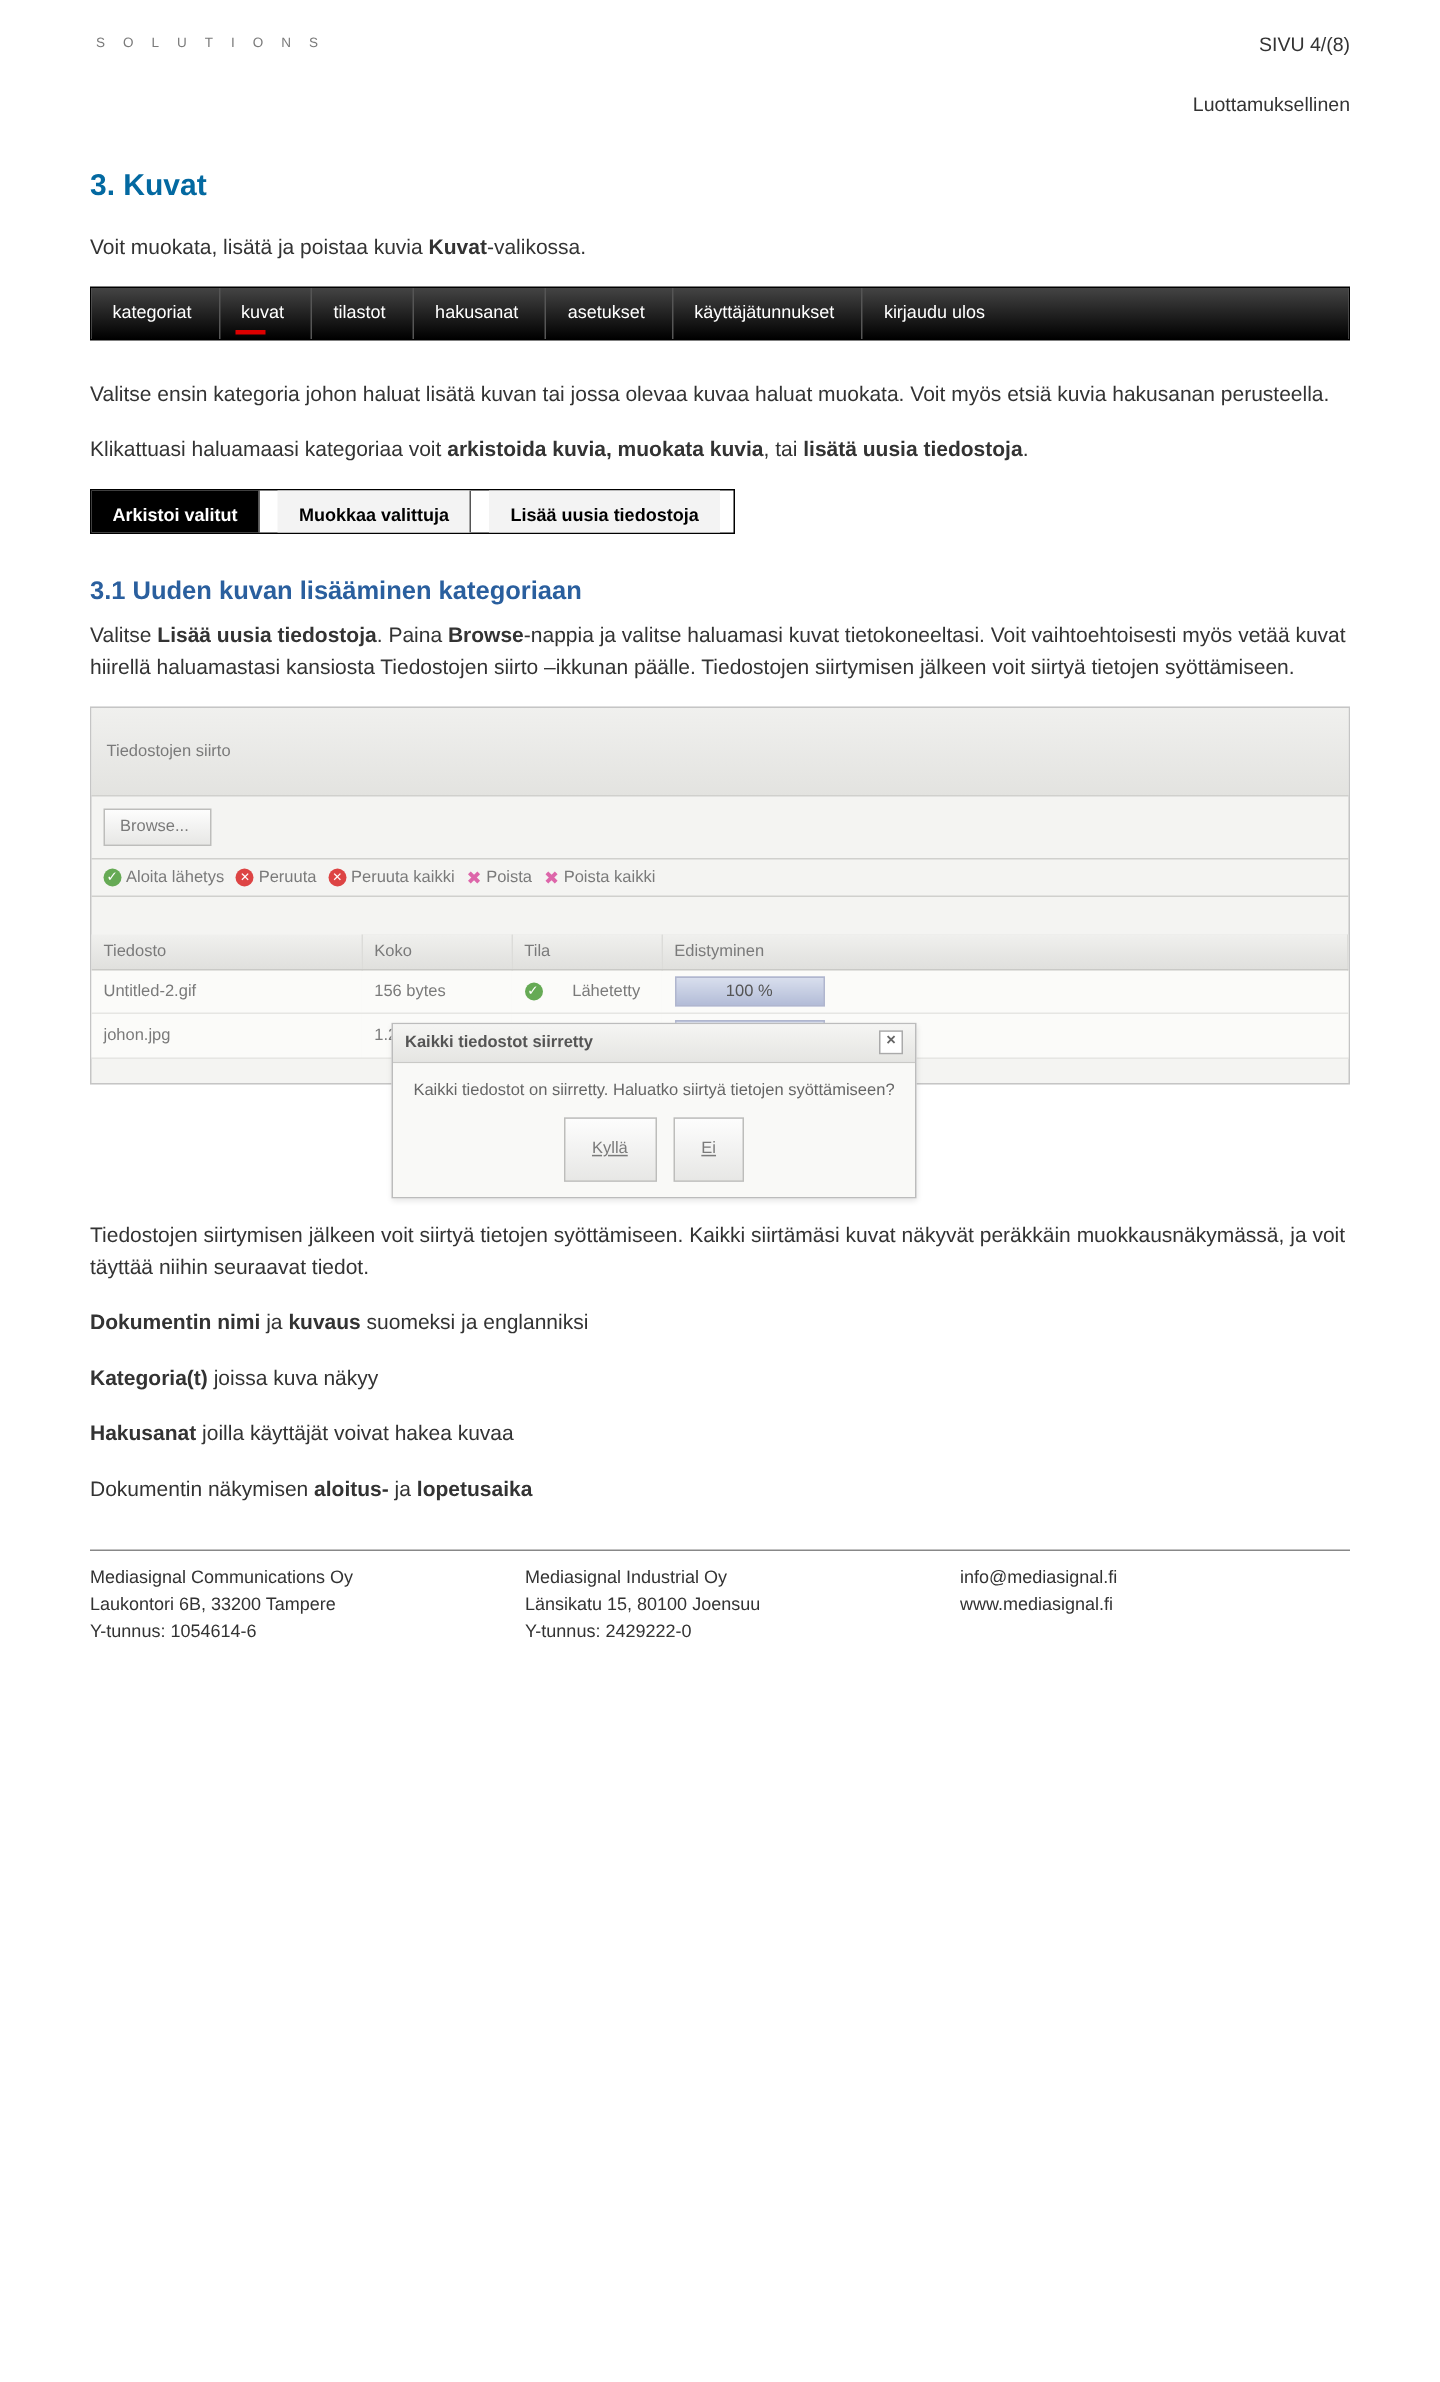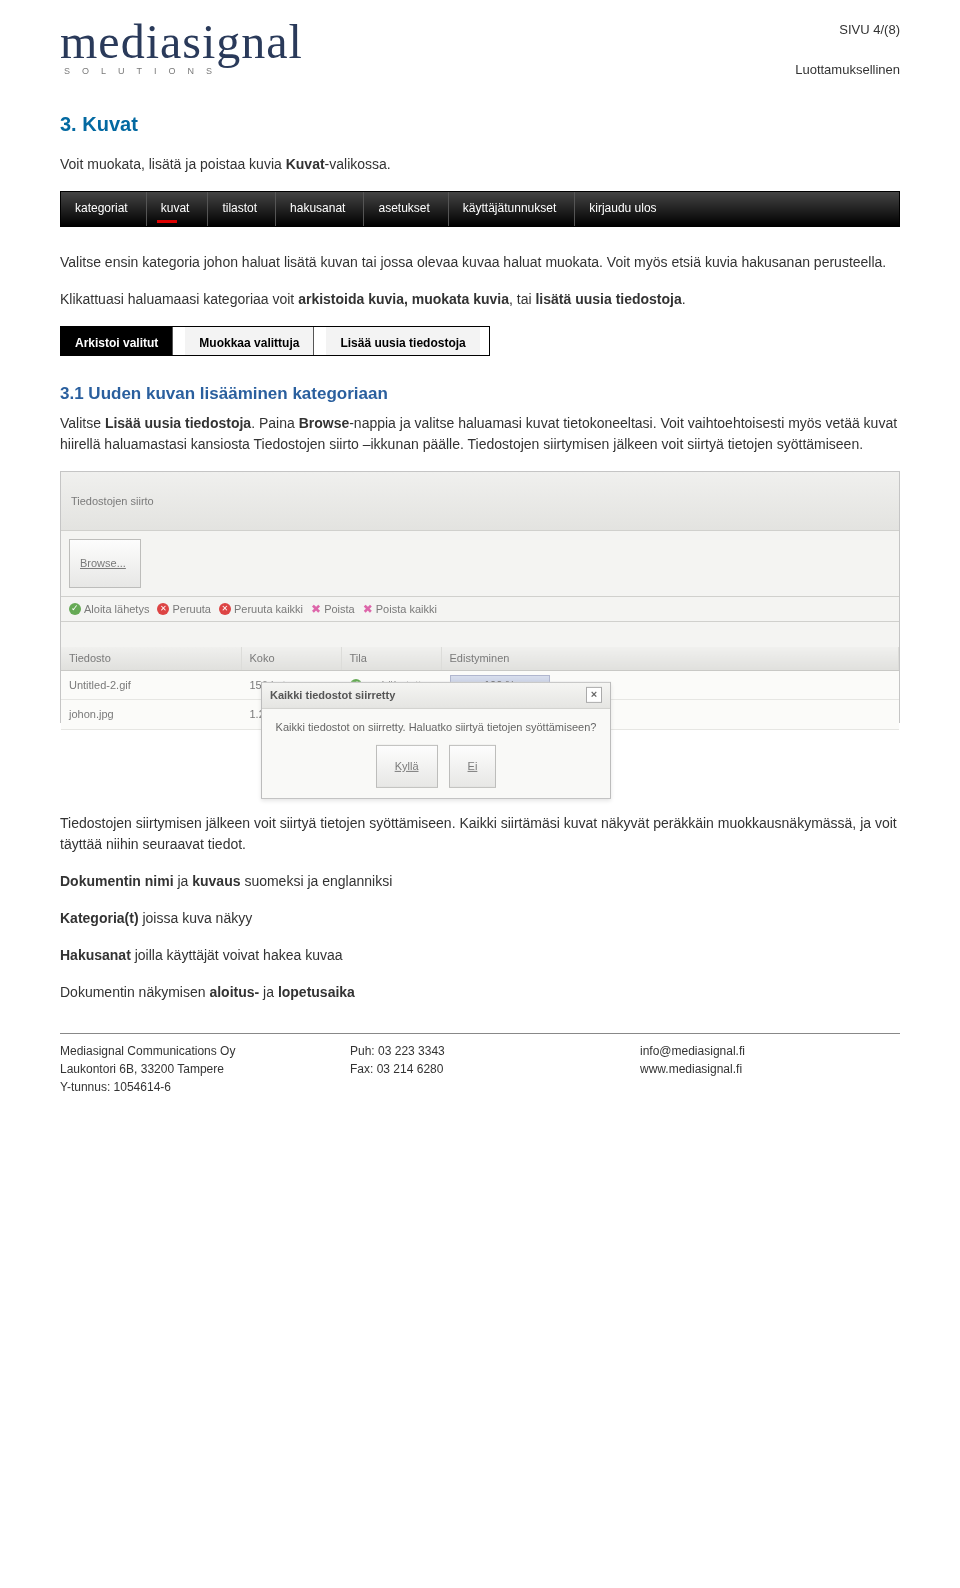--- a/index.html
+++ b/index.html
@@ -110,24 +110,23 @@
   .upload-title {
     background: linear-gradient(#f0f0ee, #e3e3e0);
     padding: 21px 10px;
     border-bottom: 1px solid #d0d0cd;
   }
   .upload-browse {
     margin: 8px 0 8px 8px;
     display: inline-block;
     background: linear-gradient(#fdfdfd,#e7e7e5);
     border: 1px solid #bdbdbb;
-    padding: 15px 10px;
+    padding: 3px 10px;
     width: 72px;
     cursor: pointer;
-    text-decoration: underline;
   }
   .upload-toolbar {
     display: flex;
     gap: 8px;
     padding: 4px 8px;
     border-top: 1px solid #d0d0cd;
     border-bottom: 1px solid #d0d0cd;
     align-items: center;
   }
   .tool-btn { display: flex; align-items: center; gap: 3px; cursor: pointer; }
@@ -208,21 +207,20 @@
     gap: 30px;
   }
   .footer-col { flex: 1; }
   .footer-col.right { text-align: left; }
 </style>
 </head>
 <body>
 
 <div class="header-row">
   <div class="logo-block">
-    <span class="logo-text">mediasignal</span>
     <span class="logo-sub">SOLUTIONS</span>
   </div>
   <div class="page-meta">
     <div class="page-num">SIVU 4/(8)</div>
     <div class="confidential">Luottamuksellinen</div>
   </div>
 </div>
 
 <h1>3. Kuvat</h1>
 
@@ -347,20 +345,21 @@
 
 <p><span>Dokumentin näkymisen </span><span class="bold">aloitus-</span><span> ja </span><span class="bold">lopetusaika</span></p>
 
 <div class="footer">
   <div class="footer-col">
     <div>Mediasignal Communications Oy</div>
     <div>Laukontori 6B, 33200 Tampere</div>
     <div>Y-tunnus: 1054614-6</div>
   </div>
   <div class="footer-col">
-    <div>Puh: 03 223 3343</div>
-    <div>Fax: 03 214 6280</div>
+    <div>Mediasignal Industrial Oy</div>
+    <div>Länsikatu 15, 80100 Joensuu</div>
+    <div>Y-tunnus: 2429222-0</div>
   </div>
   <div class="footer-col right">
     <div>info@mediasignal.fi</div>
     <div>www.mediasignal.fi</div>
   </div>
 </div>
 
 </body></html>

